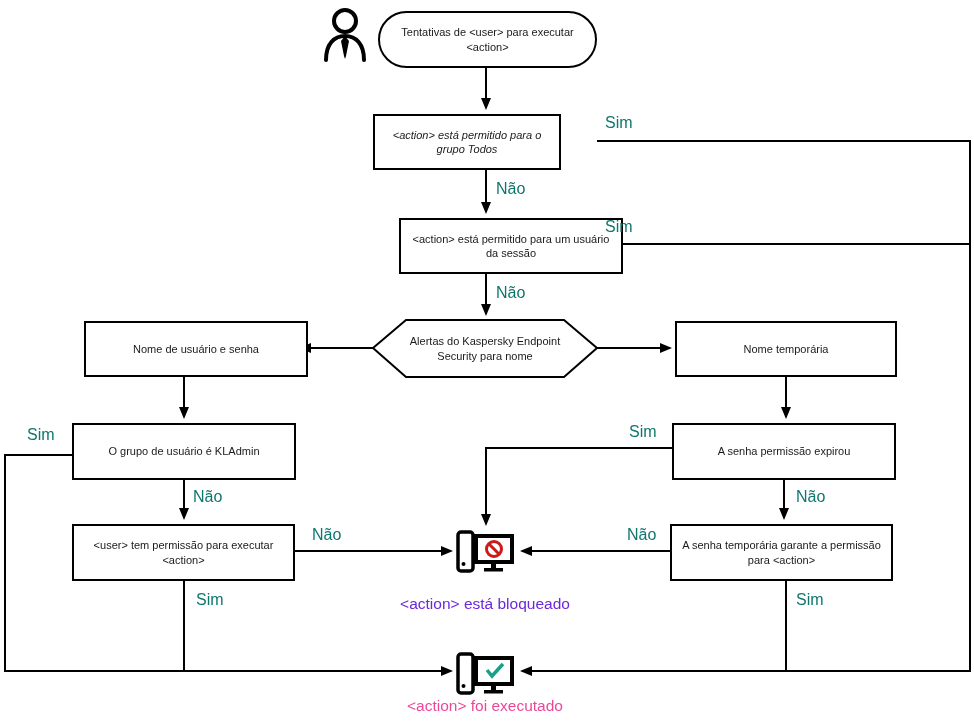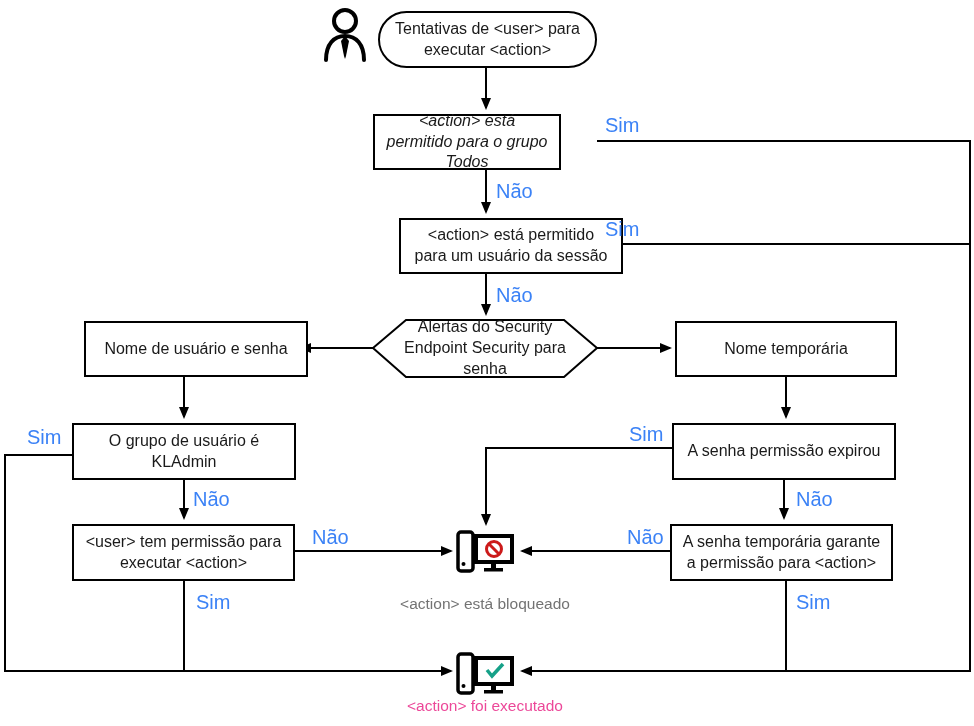--- a/index.html
+++ b/index.html
@@ -4,31 +4,31 @@
 <style>
   html,body{margin:0;padding:0;background:#fff;}
   #canvas{
     position:relative;width:974px;height:726px;background:#ffffff;
     font-family:"Liberation Sans","DejaVu Sans",sans-serif;overflow:hidden;
   }
   #wires{position:absolute;left:0;top:0;width:974px;height:726px;}
   .node{
     position:absolute;box-sizing:border-box;border:2px solid #000;background:#fff;
     display:flex;align-items:center;justify-content:center;text-align:center;
-    font-size:16px;line-height:1.3;color:#1a1a1a;padding:4px 10px;
+    font-size:11px;line-height:1.3;color:#1a1a1a;padding:4px 10px;
   }
   .node.oval{border-radius:29px;}
   .node.noborder{border:none;background:transparent;}
   .elabel{
-    position:absolute;font-size:20px;color:#3b82f6;white-space:nowrap;
+    position:absolute;font-size:16px;color:#0f766e;white-space:nowrap;
   }
   .caption{
     position:absolute;width:220px;text-align:center;font-size:15.5px;white-space:nowrap;
   }
-  .caption.blocked{color:#737373;}
+  .caption.blocked{color:#6d28d9;}
   .caption.executed{color:#ec4899;}
   .iconbox{position:absolute;}
 </style>
 </head>
 <body>
 
 <div id="canvas">
 
   <svg id="wires" viewBox="0 0 974 726" xmlns="http://www.w3.org/2000/svg">
     <defs>
@@ -70,21 +70,21 @@
 
   <div class="node" style="left:373px;top:114px;width:188px;height:56px;font-style:italic;">
     <span>&lt;action&gt; está permitido para o grupo Todos</span>
   </div>
 
   <div class="node" style="left:373px;top:218px;width:224px;height:56px;margin-left:26px;">
     <span>&lt;action&gt; está permitido para um usuário da sessão</span>
   </div>
 
   <div class="node noborder" style="left:385px;top:320px;width:200px;height:57px;">
-    <span>Alertas do Security Endpoint Security para senha</span>
+    <span>Alertas do Kaspersky Endpoint Security para nome</span>
   </div>
 
   <div class="node" style="left:72px;top:321px;width:224px;height:56px;margin-left:12px;">
     <span>Nome de usuário e senha</span>
   </div>
 
   <div class="node" style="left:675px;top:321px;width:222px;height:56px;">
     <span>Nome temporária</span>
   </div>
 

